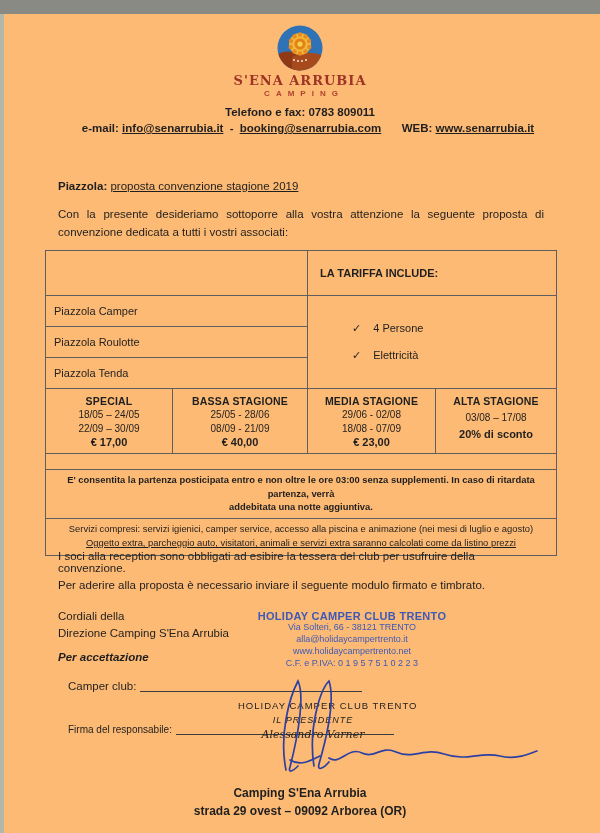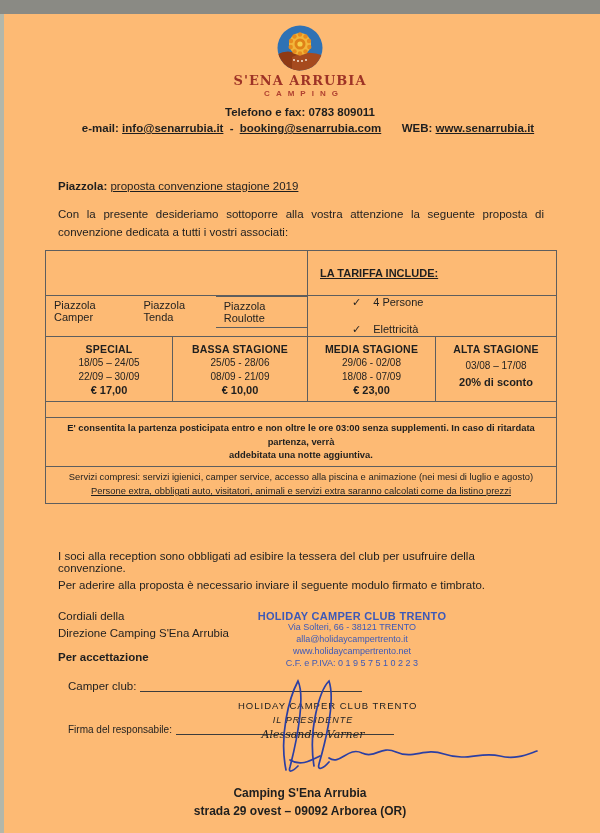--- a/index.html
+++ b/index.html
@@ -29,25 +29,25 @@
   
   .subject { position:absolute; left:58px; top:166px; font-size:11.5px; }
   .subject .lbl { font-weight:bold; }
   .subject .txt { text-decoration:underline; }
   .intro { position:absolute; left:58px; top:191px; width:486px; font-size:11.5px;
     line-height:1.6; text-align:justify; }
 
   
   .ptable { position:absolute; left:45px; top:236px; width:512px;
     border:1px solid #5e5e5e; box-sizing:border-box; font-size:11px; }
-  .t-head { display:grid; grid-template-columns:262px 1fr; height:44px;text-decoration:underline; }
+  .t-head { display:grid; grid-template-columns:262px 1fr; height:44px; }
   .t-head .cell-empty { border-right:1px solid #5e5e5e; }
   .t-head .cell-tariff { display:flex; align-items:center; padding-left:12px; font-weight:bold; font-size:11px; }
   .t-body { display:grid; grid-template-columns:262px 1fr; border-top:1px solid #5e5e5e; }
-  .pitch-col { border-right:1px solid #5e5e5e; display:flex; flex-direction:row; }
+  .pitch-col { border-right:1px solid #5e5e5e; display:flex; flex-direction:column; }
   .pitch-row { height:30px; display:flex; align-items:center; padding-left:8px; box-sizing:border-box; }
   .pitch-row.mid { border-top:1px solid #5e5e5e; border-bottom:1px solid #5e5e5e; height:32px; }
   .includes-cell { display:flex; flex-direction:column; justify-content:center; gap:14px; padding-left:44px; }
   .include-line { display:flex; gap:12px; font-size:11px; }
   .seasons { display:grid; grid-template-columns:127px 135px 128px 1fr; border-top:1px solid #5e5e5e; height:64px; }
   .season-cell { border-right:1px solid #5e5e5e; text-align:center; padding-top:6px; box-sizing:border-box; }
   .season-cell.last { border-right:none; }
   .season-name { font-weight:bold; font-size:10.5px; letter-spacing:0.2px; }
   .season-dates { font-size:10px; line-height:1.35; margin-top:1px; }
   .season-price { font-weight:bold; font-size:11px; margin-top:1px; }
@@ -57,21 +57,21 @@
   .notice1 { border-top:1px solid #5e5e5e; text-align:center; font-weight:bold;
     font-size:9.4px; line-height:1.45; padding:3px 6px 4px; }
   .notice2 { border-top:1px solid #5e5e5e; text-align:center; font-size:9.4px;
     line-height:1.5; padding:3px 6px 5px; }
   .notice2 .u { text-decoration:underline; }
 
   
   .p-members { position:absolute; left:58px; top:536px; width:486px; font-size:11.5px; }
   .p-adhesion { position:absolute; left:58px; top:565px; width:486px; font-size:11.5px; }
   .closing { position:absolute; left:58px; top:594px; font-size:11.5px; line-height:1.45; }
-  .acceptance { position:absolute; left:58px; top:637px; font-size:11.5px; font-weight:bold; }
+  .acceptance { position:absolute; left:58px; top:637px; font-size:11.5px; font-weight:bold; font-style:italic; }
 
   
   .blue-stamp { position:absolute; left:243px; top:596px; width:218px; text-align:center;
     color:#3d59b8; }
   .blue-stamp .b1 { font-weight:bold; font-size:11px; letter-spacing:0.3px; }
   .blue-stamp .bs { font-size:9px; line-height:1.32; }
 
   
   .camper-line { position:absolute; left:68px; top:666px; font-size:11.5px; }
   .firma-line { position:absolute; left:68px; top:709px; font-size:10px; }
@@ -154,22 +154,22 @@
   <div class="intro">Con la presente desideriamo sottoporre alla vostra attenzione la seguente proposta di convenzione dedicata a tutti i vostri associati:</div>
 
   <div class="ptable">
     <div class="t-head">
       <div class="cell-empty"></div>
       <div class="cell-tariff">LA TARIFFA INCLUDE:</div>
     </div>
     <div class="t-body">
       <div class="pitch-col">
         <div class="pitch-row">Piazzola Camper</div>
+        <div class="pitch-row mid">Piazzola Roulotte</div>
         <div class="pitch-row">Piazzola Tenda</div>
-        <div class="pitch-row mid">Piazzola Roulotte</div>
       </div>
       <div class="includes-cell">
         <div class="include-line">
           <span>✓</span>
           <span>4 Persone</span>
         </div>
         <div class="include-line">
           <span>✓</span>
           <span>Elettricità</span>
         </div>
@@ -183,21 +183,21 @@
           <div>22/09 – 30/09</div>
         </div>
         <div class="season-price">€ 17,00</div>
       </div>
       <div class="season-cell">
         <div class="season-name">BASSA STAGIONE</div>
         <div class="season-dates">
           <div>25/05 - 28/06</div>
           <div>08/09 - 21/09</div>
         </div>
-        <div class="season-price">€ 10,00</div>
+        <div class="season-price">€ 40,00</div>
       </div>
       <div class="season-cell">
         <div class="season-name">MEDIA STAGIONE</div>
         <div class="season-dates">
           <div>29/06 - 02/08</div>
           <div>18/08 - 07/09</div>
         </div>
         <div class="season-price">€ 23,00</div>
       </div>
       <div class="season-cell last alta">
@@ -208,21 +208,21 @@
         <div class="season-price">20% di sconto</div>
       </div>
     </div>
     <div class="spacer-row"></div>
     <div class="notice1">
       <div>E' consentita la partenza posticipata entro e non oltre le ore 03:00 senza supplementi. In caso di ritardata partenza, verrà</div>
       <div>addebitata una notte aggiuntiva.</div>
     </div>
     <div class="notice2">
       <div>Servizi compresi: servizi igienici, camper service, accesso alla piscina e animazione (nei mesi di luglio e agosto)</div>
-      <div class="u">Persone extra, obbligati auto, visitatori, animali e servizi extra saranno calcolati come da listino prezzi</div>
+      <div class="u">Oggetto extra, parcheggio auto, visitatori, animali e servizi extra saranno calcolati come da listino prezzi</div>
     </div>
   </div>
 
   <div class="p-members">I soci alla reception sono obbligati ad esibire la tessera del club per usufruire della convenzione.</div>
   <div class="p-adhesion">Per aderire alla proposta è necessario inviare il seguente modulo firmato e timbrato.</div>
 
   <div class="closing">
     <div>Cordiali della</div>
     <div>Direzione Camping S'Ena Arrubia</div>
   </div>

